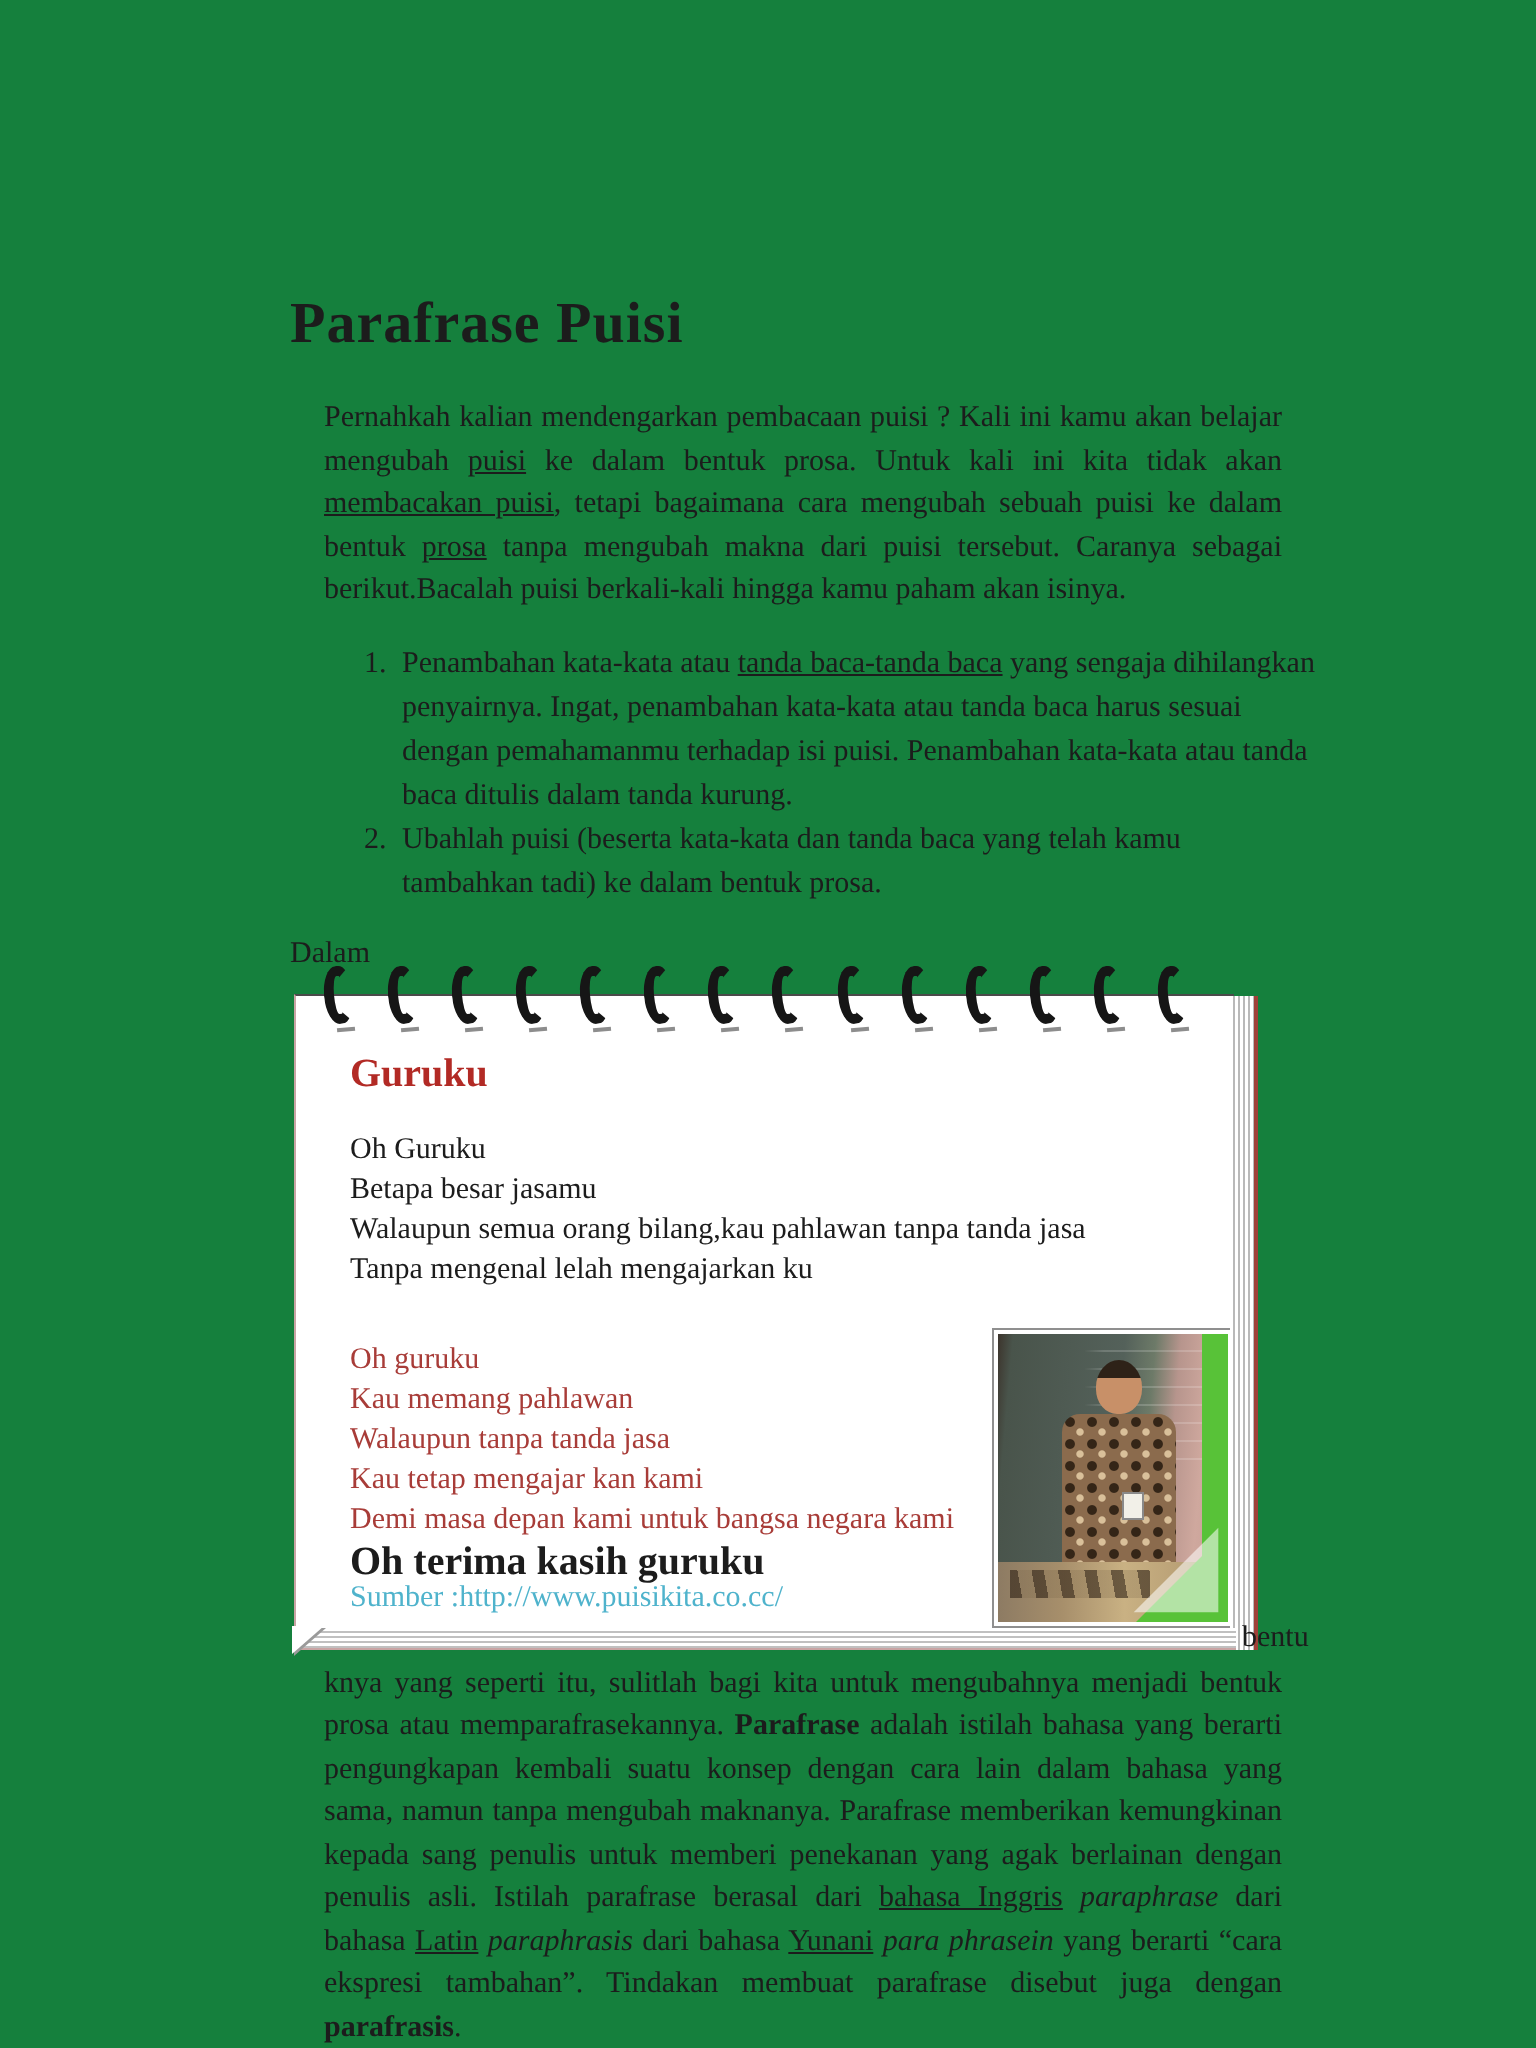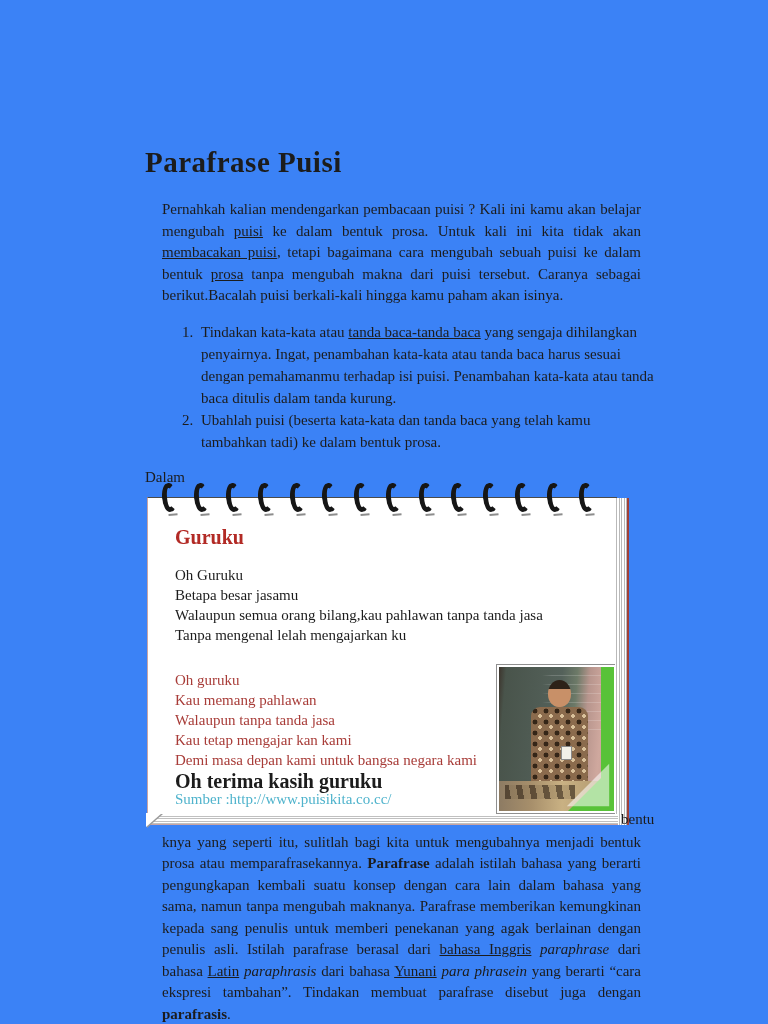--- a/index.html
+++ b/index.html
@@ -1,17 +1,17 @@
 <!DOCTYPE html>
 <html><head>
 <meta charset="utf-8">
 <style>
   html,body{margin:0;padding:0;background:#ffffff;}
   body{width:768px;height:1024px;position:relative;font-family:"Liberation Serif",serif;color:#1c1c1c;}
-  .page{position:absolute;inset:0;background:#3b82f6;overflow:hidden;}
+  .page{position:absolute;inset:0;background:#15803d;overflow:hidden;}
   .content{position:absolute;left:145px;top:146px;width:513px;}
 
   h1.doc-title{margin:0 0 20px 0;font-size:29px;font-weight:bold;letter-spacing:0.5px;}
   p.body-par{margin:17px;font-size:15px;line-height:21.5px;text-align:justify;}
   p.body-par.intro{margin-bottom:14px;}
 
   ol.steps{margin:0;padding:0 0 0 52px;font-size:15px;line-height:22px;}
   ol.steps li{padding-left:4px;margin:0;}
 
   .seg-underline{text-decoration:underline;}
@@ -85,21 +85,21 @@
 <body>
 
 <div class="page">
   <div class="content">
 
     <h1 class="doc-title">Parafrase Puisi</h1>
 
     <p class="body-par intro"><span class="seg-plain">Pernahkah kalian mendengarkan pembacaan puisi ? Kali ini kamu akan belajar mengubah </span><span class="seg-underline">puisi</span><span class="seg-plain"> ke dalam bentuk prosa. Untuk kali ini kita tidak akan </span><span class="seg-underline">membacakan puisi</span><span class="seg-plain">, tetapi bagaimana cara mengubah sebuah puisi ke dalam bentuk </span><span class="seg-underline">prosa</span><span class="seg-plain"> tanpa mengubah makna dari puisi tersebut. Caranya sebagai berikut.Bacalah puisi berkali-kali hingga kamu paham akan isinya.</span></p>
 
     <ol class="steps">
-      <li><span class="seg-plain">Tindakan kata-kata atau </span><span class="seg-underline">tanda baca-tanda baca</span><span class="seg-plain"> yang sengaja dihilangkan penyairnya. Ingat, penambahan kata-kata atau tanda baca harus sesuai dengan pemahamanmu terhadap isi puisi. Penambahan kata-kata atau tanda baca ditulis dalam tanda kurung.</span></li>
+      <li><span class="seg-plain">Penambahan kata-kata atau </span><span class="seg-underline">tanda baca-tanda baca</span><span class="seg-plain"> yang sengaja dihilangkan penyairnya. Ingat, penambahan kata-kata atau tanda baca harus sesuai dengan pemahamanmu terhadap isi puisi. Penambahan kata-kata atau tanda baca ditulis dalam tanda kurung.</span></li>
       <li><span class="seg-plain">Ubahlah puisi (beserta kata-kata dan tanda baca yang telah kamu tambahkan tadi) ke dalam bentuk prosa.</span></li>
     </ol>
 
     <p class="dalam">Dalam</p>
 
     <div class="notebook-wrap">
       <div class="notebook">
 
         <div class="rings">
             <span class="ring"></span>

